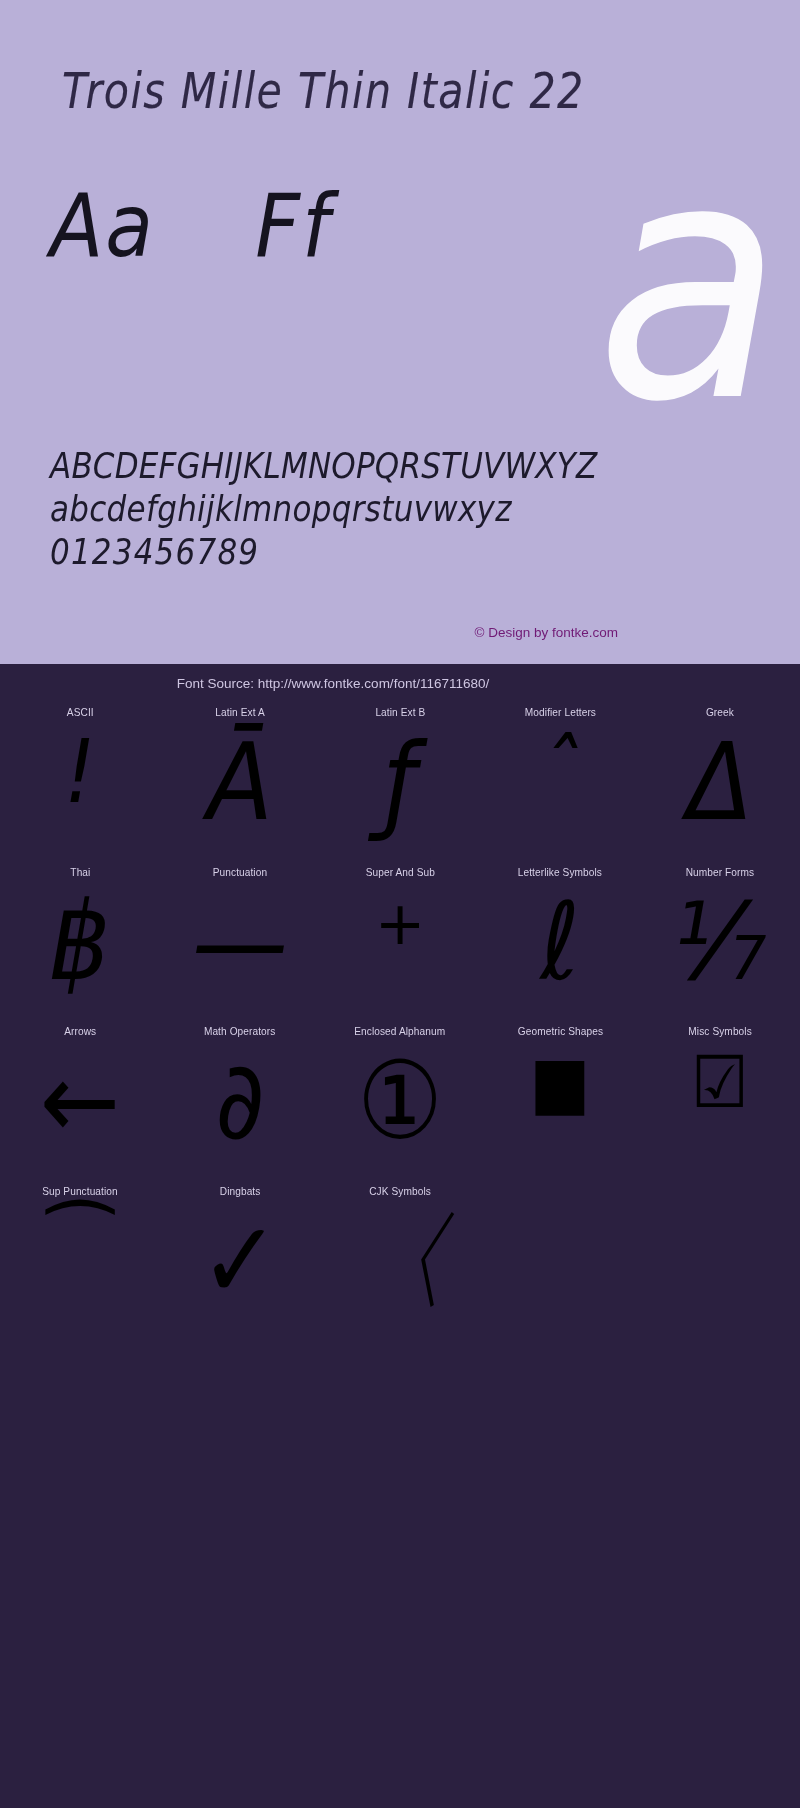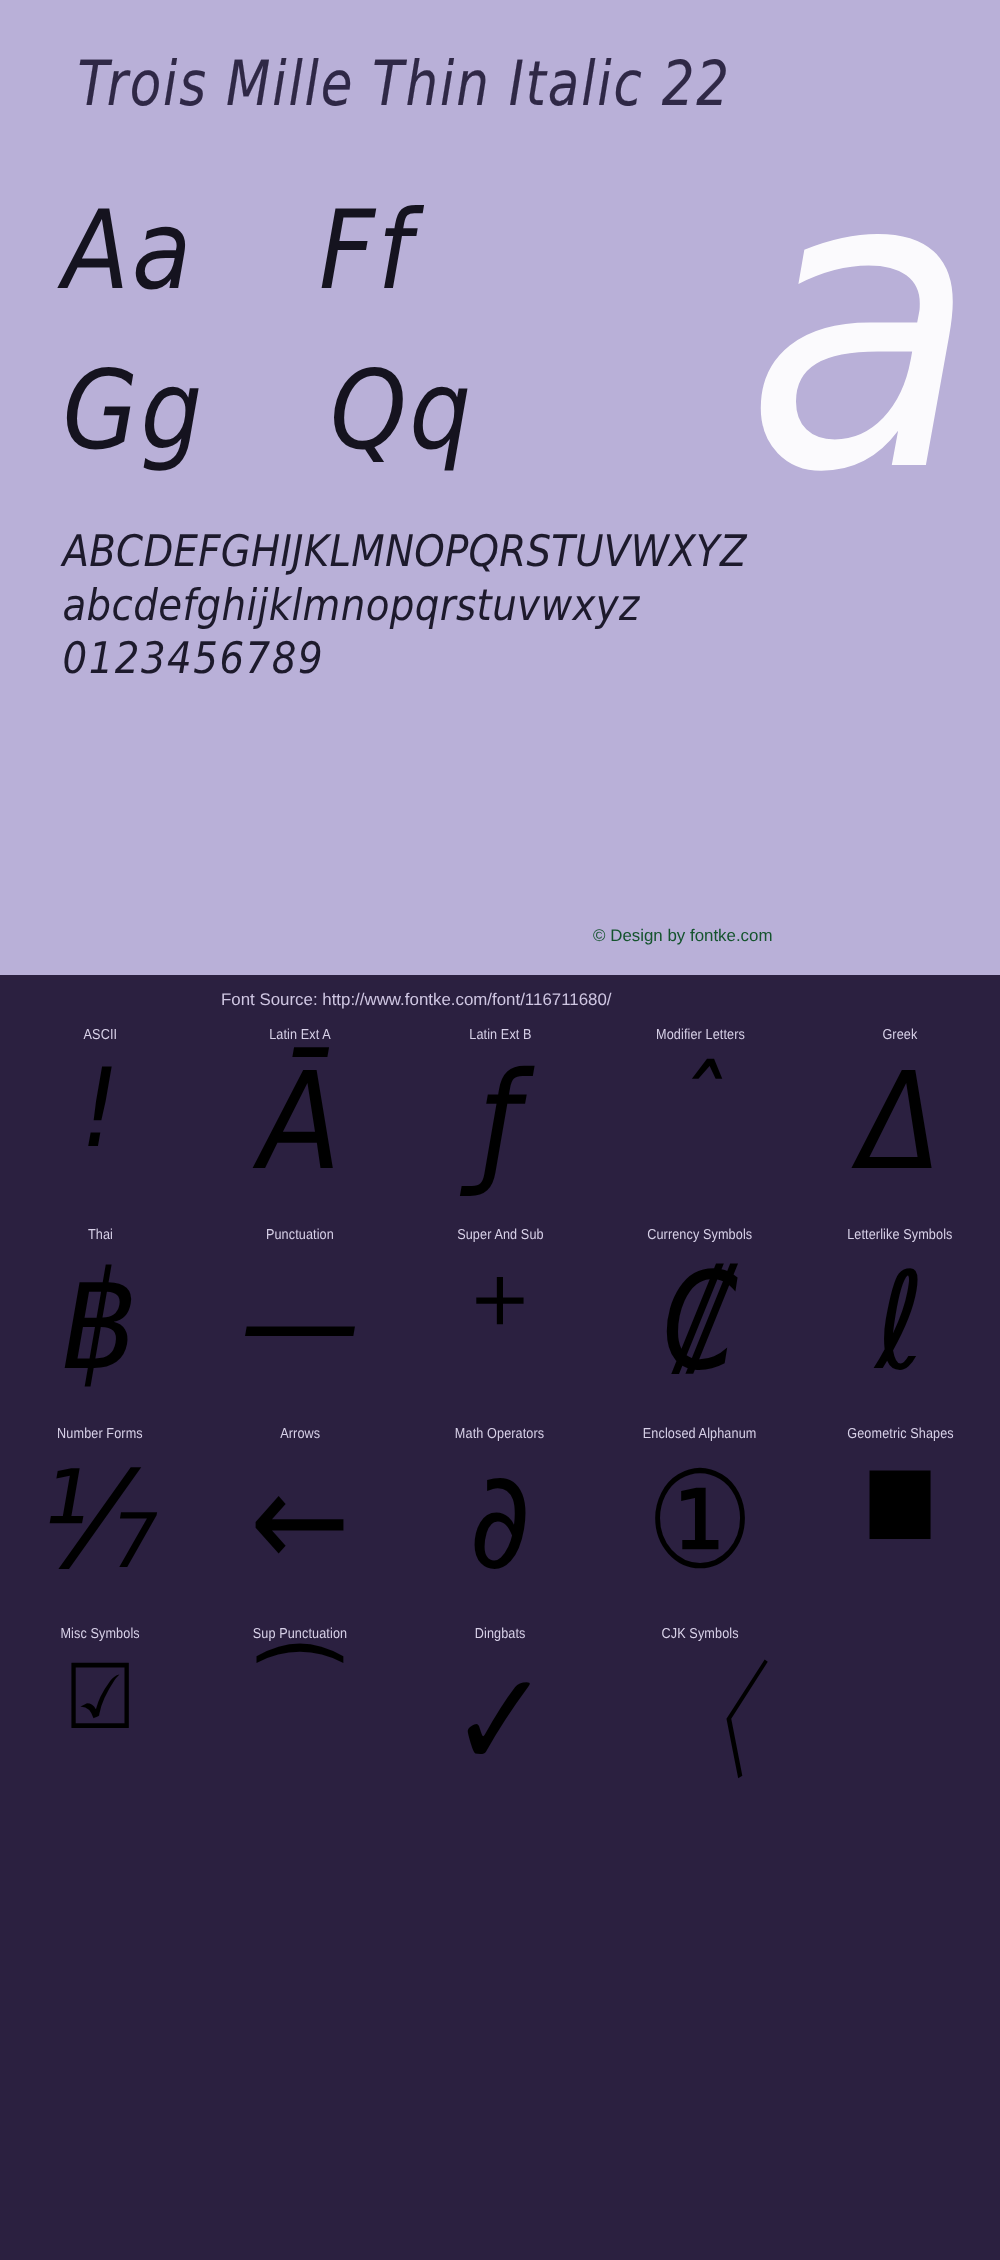--- a/index.html
+++ b/index.html
@@ -7,23 +7,24 @@
     width:800px;
     background:#b9b0d8;
     font-family:"Liberation Sans", sans-serif;
   }
   body { width:800px; height:1808px; overflow:hidden; position:relative; }
 
   
   .specimen {
     position:relative;
     width:800px;
-    height:780px;
+    height:640px;
     background:#b9b0d8;
     overflow:hidden;
+    margin-top:24px;
   }
 
   .title {
     position:absolute;
     left:62px; top:38px;
     font-family:"DejaVu Sans", sans-serif;
     font-weight:100;
     font-style:italic;
     font-size:42px;
     letter-spacing:1.5px;
@@ -92,21 +93,21 @@
     transform:scaleY(1.12);
     transform-origin:left top;
   }
   .alpha-line.upper { letter-spacing:0.2px; }
   .alpha-line.digits { letter-spacing:1.2px; }
 
   .credit {
     position:absolute;
     right:182px; bottom:24px;
     font-size:13.5px;
-    color:#14532d;
+    color:#701a75;
     font-family:"Liberation Sans", sans-serif;
     white-space:nowrap;
   }
 
   
   .blocks {
     position:relative;
     width:800px;
     height:1168px;
     background:#2b2040;
@@ -170,24 +171,20 @@
 
   <div class="title">Trois Mille Thin Italic 22</div>
 
   <div class="watermark">a</div>
 
   <div class="pairs">
     <div class="pair-row">
       <div class="pair">Aa</div>
       <div class="pair">Ff</div>
     </div>
-    <div class="pair-row">
-      <div class="pair">Gg</div>
-      <div class="pair">Qq</div>
-    </div>
   </div>
 
   <div class="alphabets">
     <div class="alpha-line upper">ABCDEFGHIJKLMNOPQRSTUVWXYZ</div>
     <div class="alpha-line lower">abcdefghijklmnopqrstuvwxyz</div>
     <div class="alpha-line digits">0123456789</div>
   </div>
 
   <div class="credit">© Design by fontke.com</div>
 </div>
@@ -223,24 +220,20 @@
       </div>
       <div class="cell">
         <div class="cell-label">Punctuation</div>
         <div class="cell-glyph big">—</div>
       </div>
       <div class="cell">
         <div class="cell-label">Super And Sub</div>
         <div class="cell-glyph big">⁺</div>
       </div>
       <div class="cell">
-        <div class="cell-label">Currency Symbols</div>
-        <div class="cell-glyph big">₡</div>
-      </div>
-      <div class="cell">
         <div class="cell-label">Letterlike Symbols</div>
         <div class="cell-glyph big">ℓ</div>
       </div>
       <div class="cell">
         <div class="cell-label">Number Forms</div>
         <div class="cell-glyph big">⅐</div>
       </div>
       <div class="cell">
         <div class="cell-label">Arrows</div>
         <div class="cell-glyph big">←</div>

